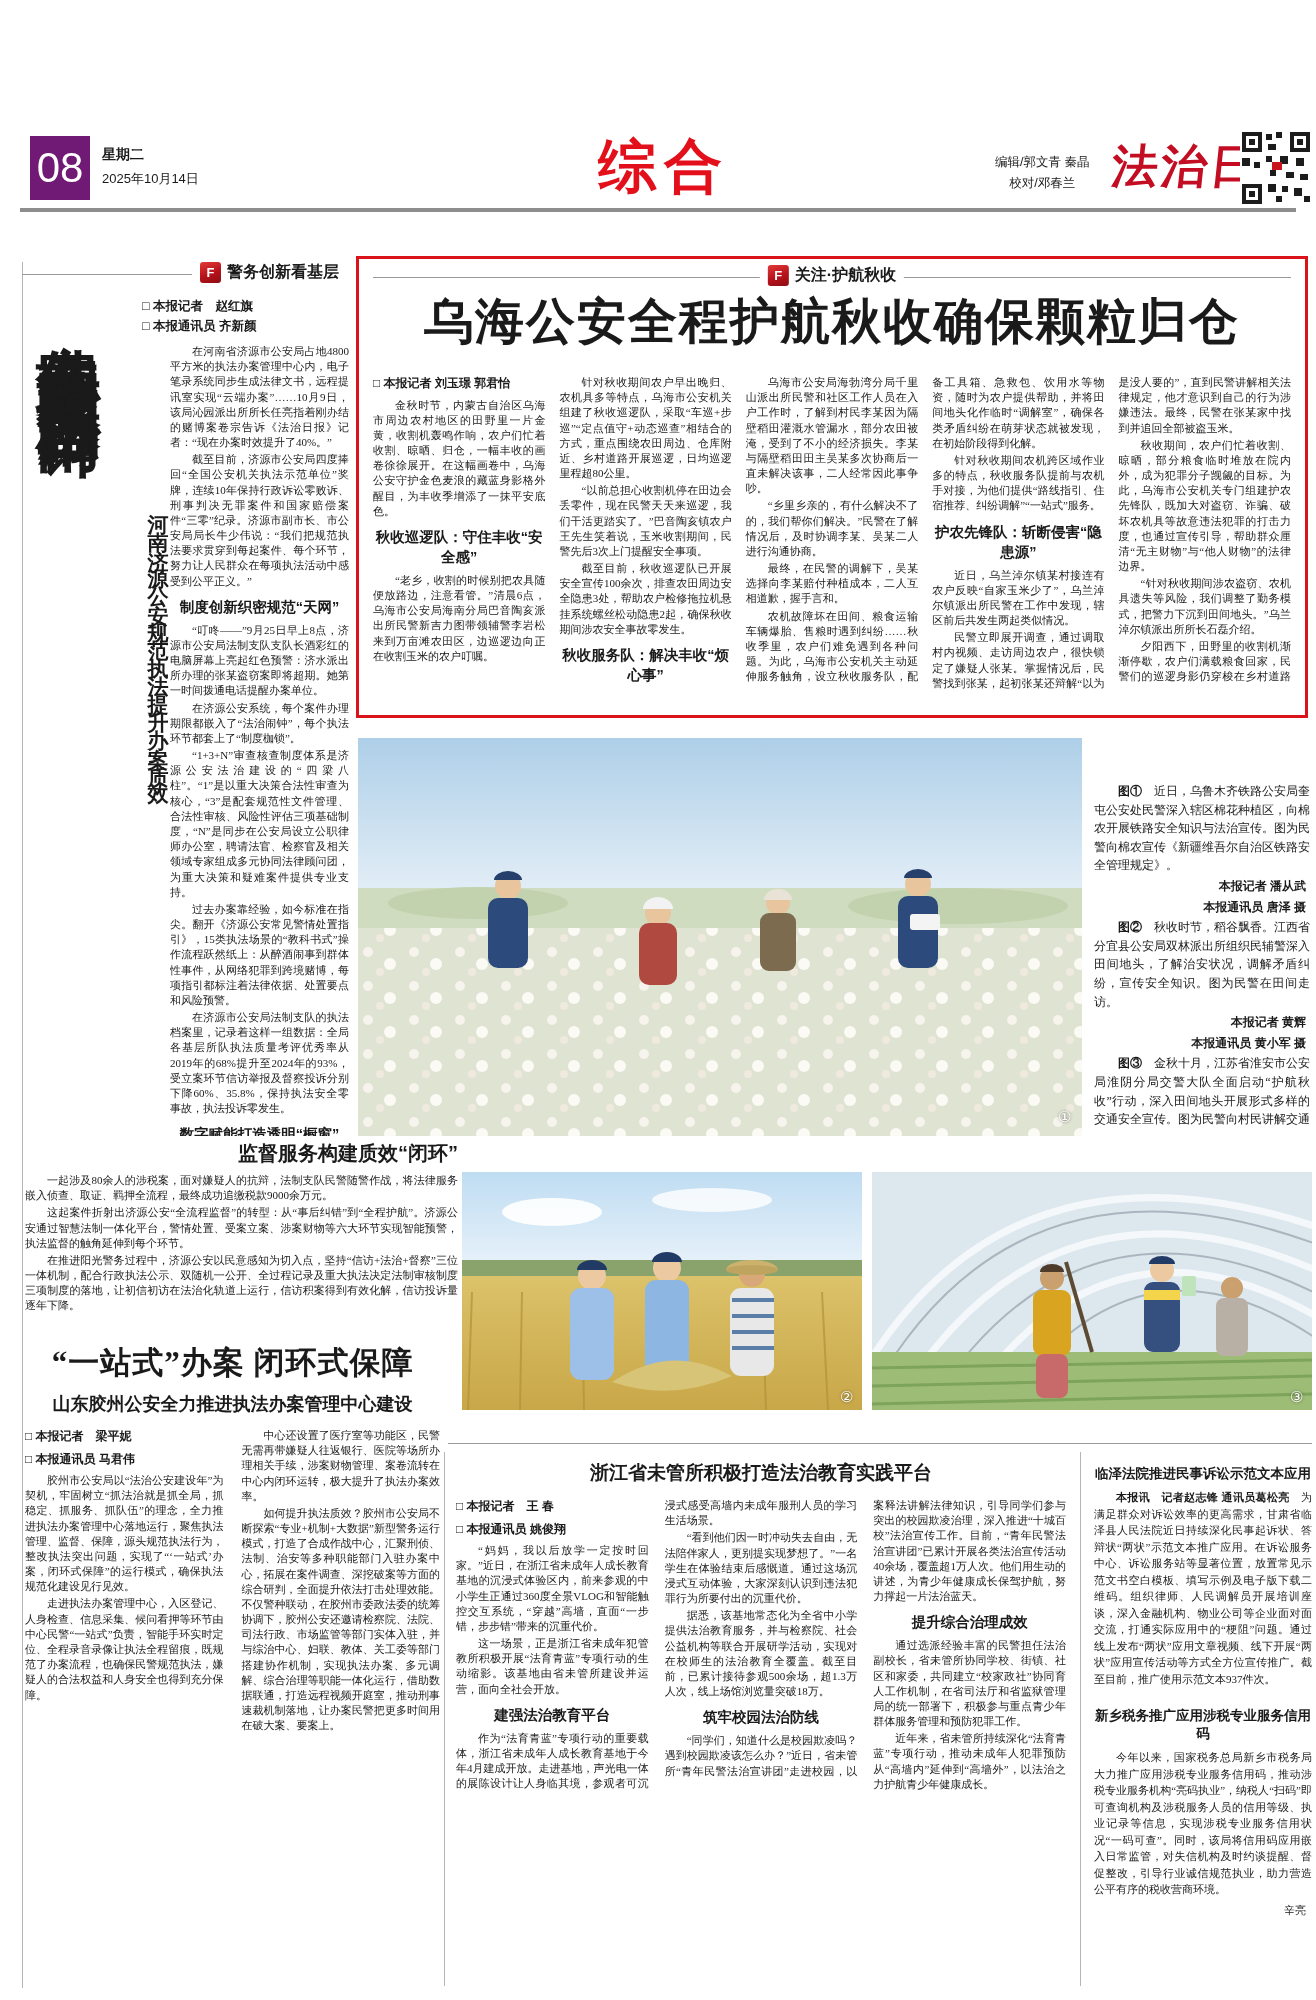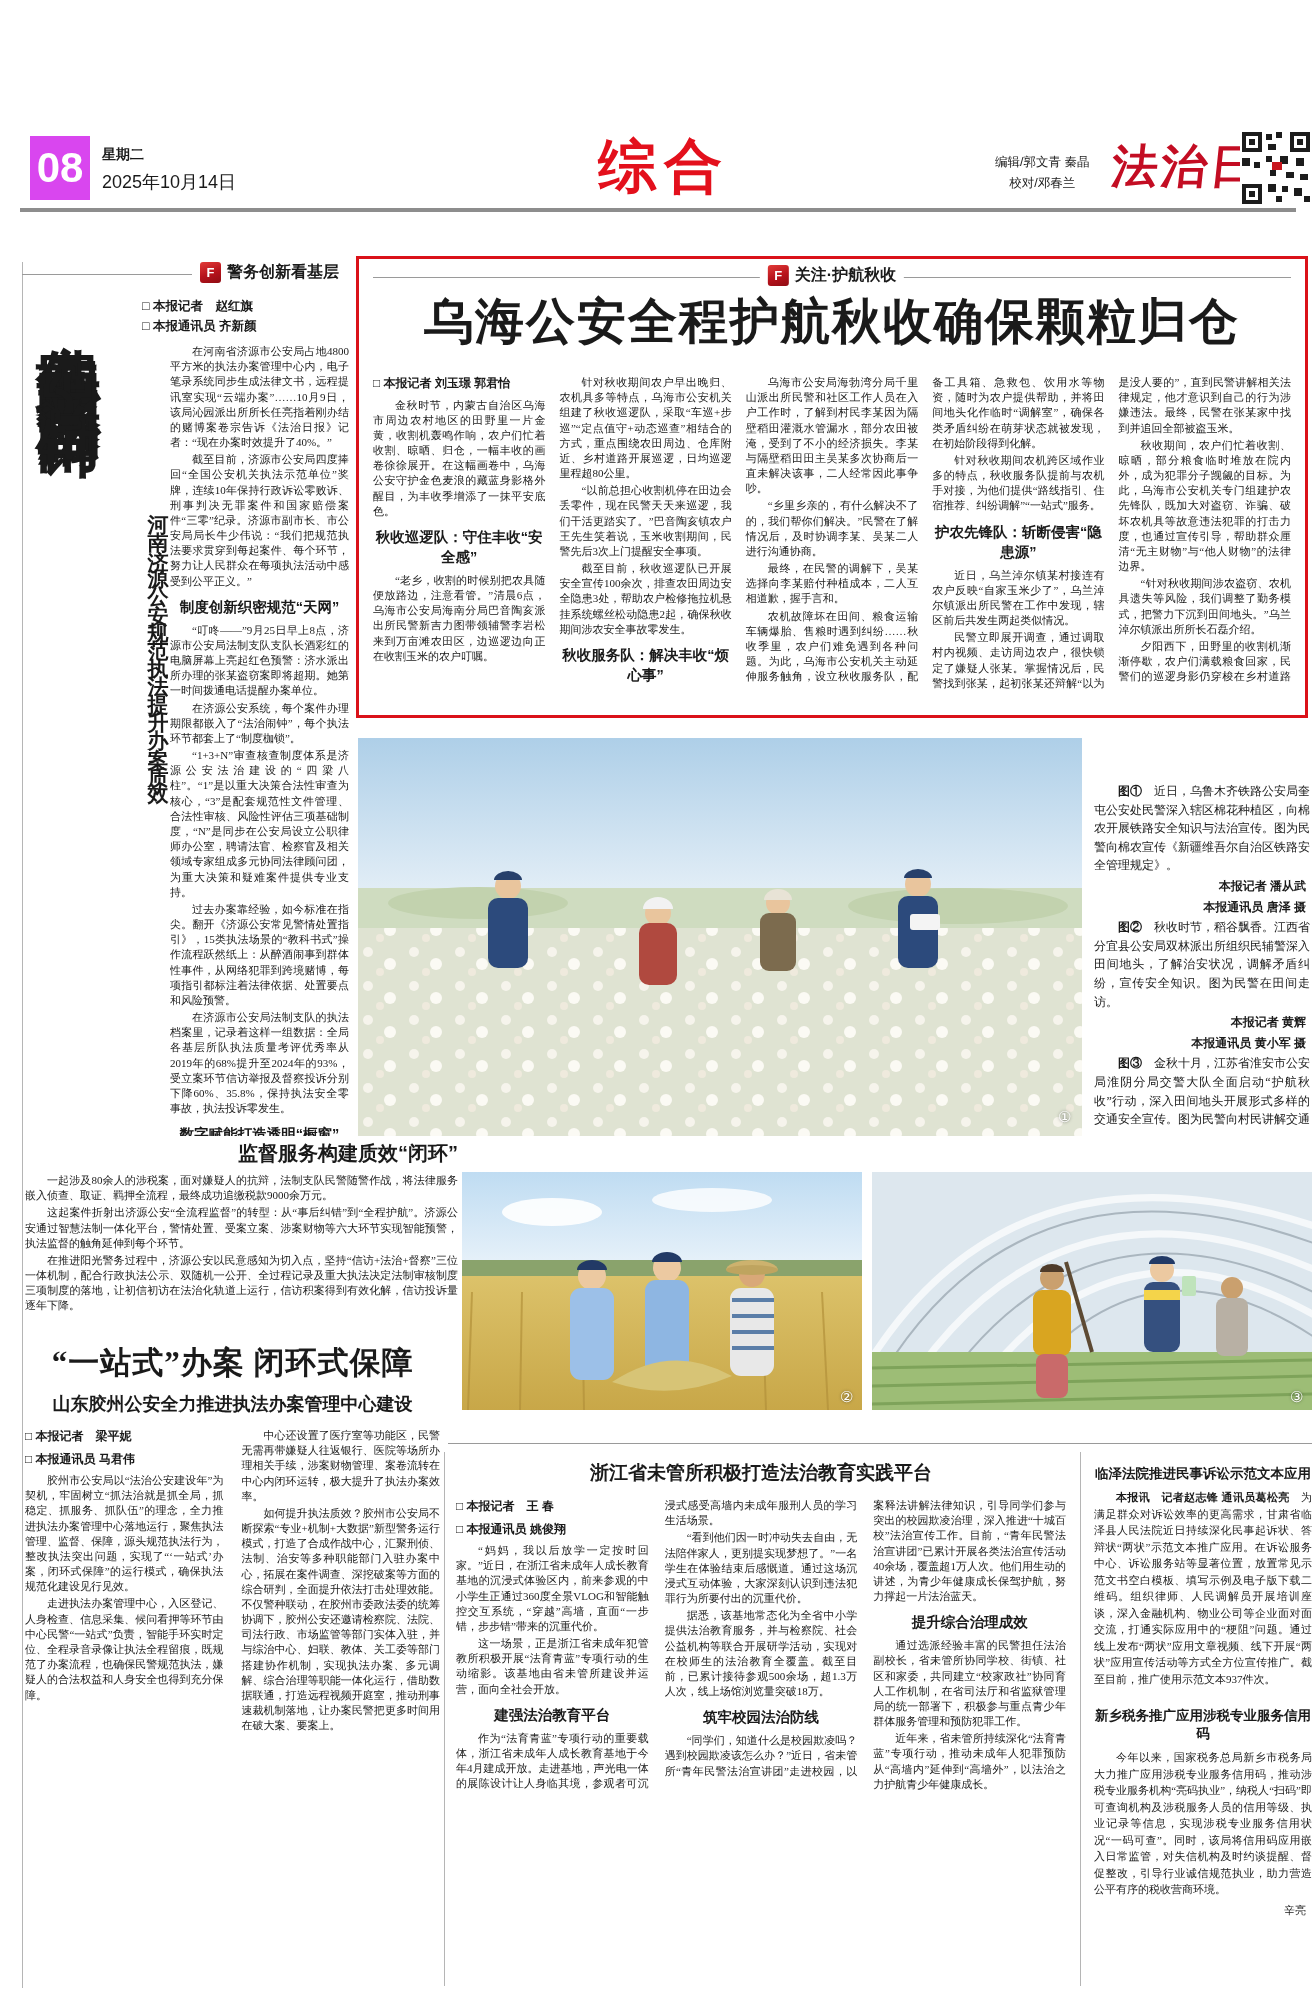--- a/index.html
+++ b/index.html
@@ -2,24 +2,24 @@
 <html><head>
 <meta charset="utf-8">
 <style>
   html,body{margin:0;padding:0;background:#f2f2f2;}
   .page{position:relative;width:1316px;height:2000px;background:#ffffff;overflow:hidden;
         font-family:"Liberation Serif","DejaVu Serif",serif;color:#1a1a1a;}
   .abs{position:absolute;}
   .sans{font-family:"Liberation Sans","DejaVu Sans",sans-serif;}
 
   
-  .pageno{width:60px;height:64px;background:#d946ef;color:#fff;display:flex;align-items:center;justify-content:center;
-          font-size:42px;font-weight:700;font-family:"Liberation Sans",sans-serif;}
+  .pageno{width:60px;height:64px;background:#701a75;color:#fff;display:flex;align-items:center;justify-content:center;
+          font-size:42px;font-weight:400;font-family:"Liberation Sans",sans-serif;}
   .weekday{font-size:14px;font-weight:700;}
-  .dateline{font-size:18px;}
+  .dateline{font-size:13px;}
   .section-title{font-size:58px;font-weight:900;color:#e3101c;letter-spacing:8px;font-family:"Liberation Sans",sans-serif;}
   .editors{font-size:12.5px;line-height:1.7;text-align:left;font-family:"Liberation Sans",sans-serif;}
   .masthead{font-size:46px;font-weight:900;color:#c30d23;transform:skewX(-6deg);letter-spacing:3px;}
   .hrule{background:#8d8d8d;}
   .vrule{background:#b5b5b5;}
 
   
   .kicker-line{border-top:1px solid #9a9a9a;}
   .kicker{display:flex;align-items:center;gap:6px;background:#fff;padding:0 8px;
           font-family:"Liberation Sans",sans-serif;font-weight:700;font-size:16px;}

